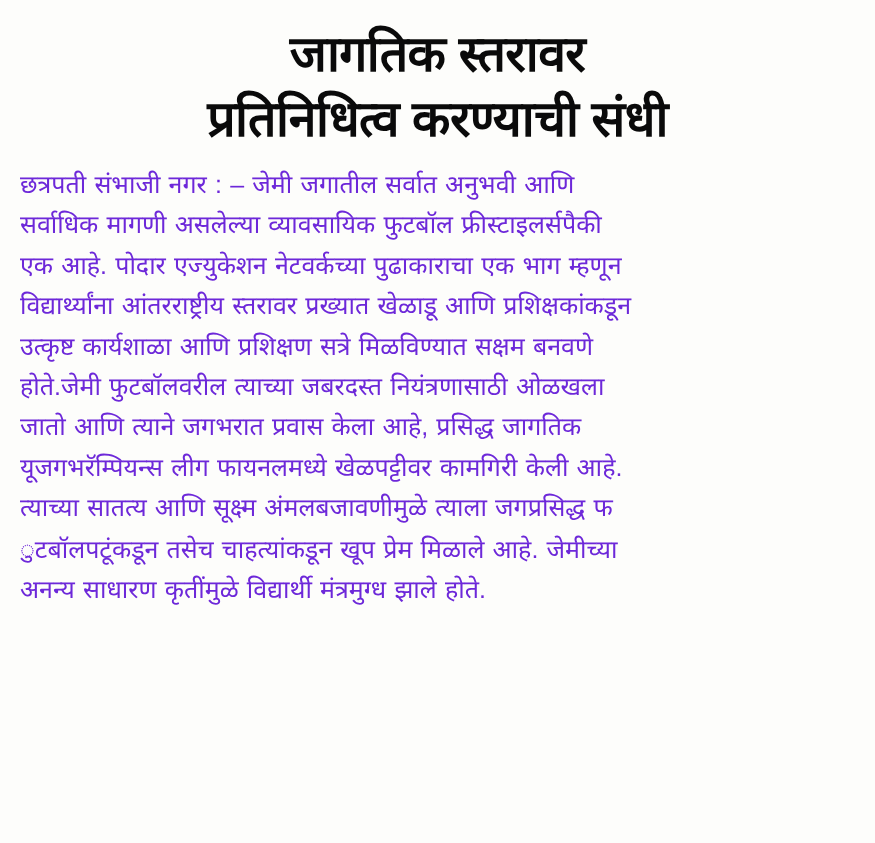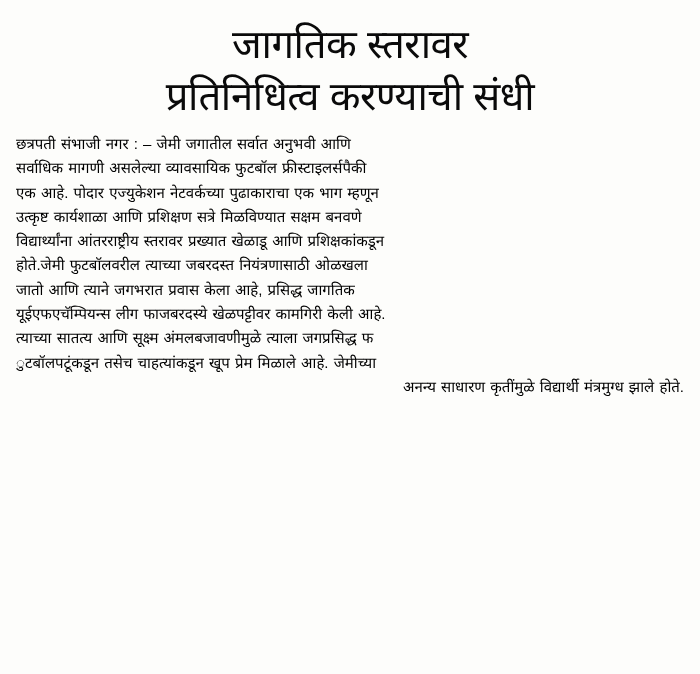--- a/index.html
+++ b/index.html
@@ -18,77 +18,77 @@
     position: relative;
     width: 700px;
     height: 674px;
     box-sizing: border-box;
     padding: 18px 16px 10px 16px;
     background: #fdfdfb;
   }
   .headline {
     text-align: center;
     font-family: "Liberation Sans", sans-serif;
-    font-weight: normal;
+    font-weight: bold;
     font-size: 40px;
     line-height: 1.30;
     letter-spacing: -0.5px;
     color: #0a0a0a;
     margin: 0 0 4px 0;
     -webkit-font-smoothing: none;
   }
   .headline .line {
     display: block;
     white-space: nowrap;
   }
   .headline .line1 { font-size: 40px; }
   .headline .line2 { font-size: 40px; text-align: center; }
 
   .article {
     margin-top: 10px;
     font-family: "Liberation Sans", sans-serif;
-    font-size: 15px;
+    font-size: 20px;
     line-height: 1.62;
-    color: #000000;
+    color: #6d28d9;
     text-align: justify;
     text-justify: inter-word;
     word-spacing: 1px;
   }
   .article p {
     margin: 0;
     text-align: justify;
   }
   .article .para-line {
     display: block;
     white-space: nowrap;
   }
   .article .para-line.last {
     display: block;
-    text-align: right;
+    text-align: left;
   }
 </style>
 </head>
 <body>
 
 <div class="page">
 
   <h1 class="headline">
     <span class="line line1">जागतिक स्तरावर</span>
     <span class="line line2">प्रतिनिधित्व करण्याची संधी</span>
   </h1>
 
   <div class="article">
     <p>
       <span class="para-line">छत्रपती संभाजी नगर : – जेमी जगातील सर्वात अनुभवी आणि</span>
       <span class="para-line">सर्वाधिक मागणी असलेल्या व्यावसायिक फुटबॉल फ्रीस्टाइलर्सपैकी</span>
       <span class="para-line">एक आहे. पोदार एज्युकेशन नेटवर्कच्या पुढाकाराचा एक भाग म्हणून</span>
+      <span class="para-line">विद्यार्थ्यांना आंतरराष्ट्रीय स्तरावर प्रख्यात खेळाडू आणि प्रशिक्षकांकडून</span>
       <span class="para-line">उत्कृष्ट कार्यशाळा आणि प्रशिक्षण सत्रे मिळविण्यात सक्षम बनवणे</span>
-      <span class="para-line">विद्यार्थ्यांना आंतरराष्ट्रीय स्तरावर प्रख्यात खेळाडू आणि प्रशिक्षकांकडून</span>
       <span class="para-line">होते.जेमी फुटबॉलवरील त्याच्या जबरदस्त नियंत्रणासाठी ओळखला</span>
       <span class="para-line">जातो आणि त्याने जगभरात प्रवास केला आहे,  प्रसिद्ध जागतिक</span>
-      <span class="para-line">यूईएफएचॅम्पियन्स लीग फाजबरदस्ये खेळपट्टीवर कामगिरी केली आहे.</span>
+      <span class="para-line">यूजगभरॅम्पियन्स लीग फायनलमध्ये खेळपट्टीवर कामगिरी केली आहे.</span>
       <span class="para-line">त्याच्या सातत्य आणि सूक्ष्म अंमलबजावणीमुळे त्याला जगप्रसिद्ध फ</span>
       <span class="para-line">ुटबॉलपटूंकडून तसेच चाहत्यांकडून  खूप प्रेम मिळाले आहे. जेमीच्या</span>
       <span class="para-line last">अनन्य साधारण कृतींमुळे विद्यार्थी मंत्रमुग्ध झाले होते.</span>
     </p>
   </div>
 
 </div>
 
 </body></html>

